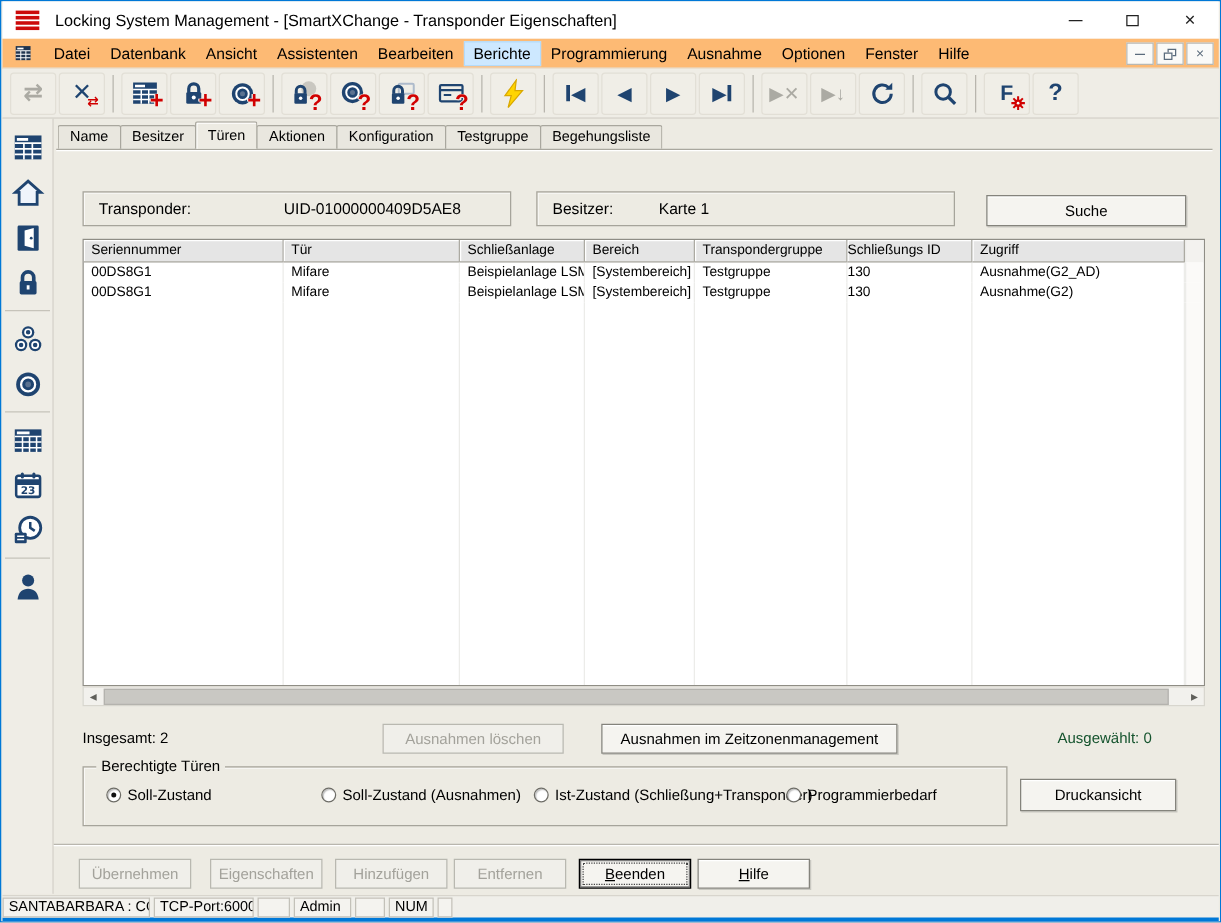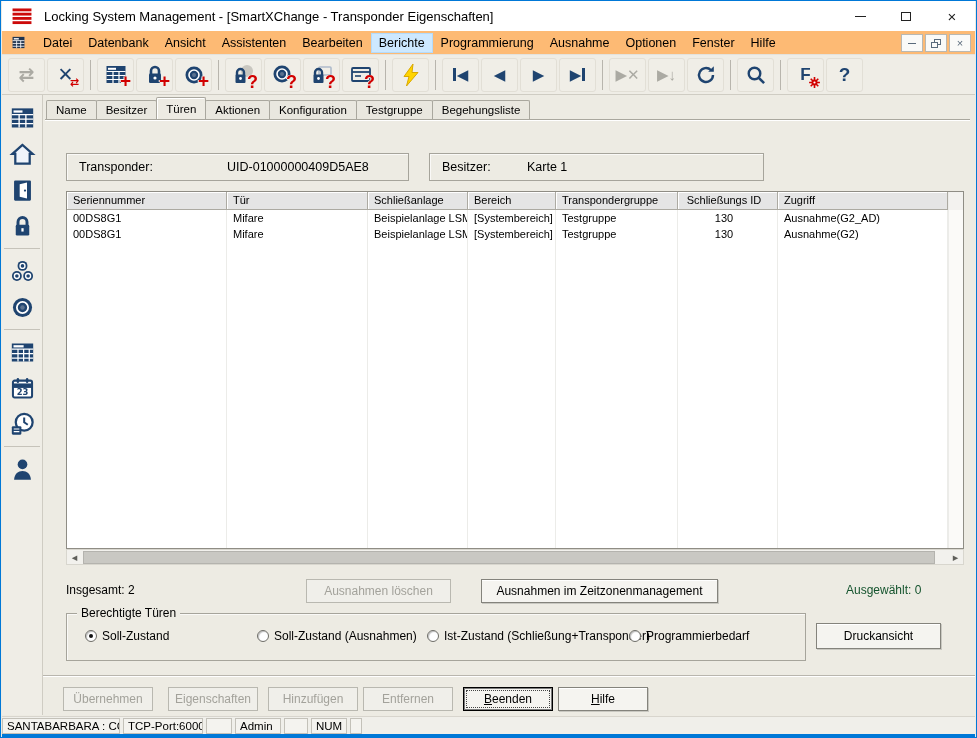--- a/index.html
+++ b/index.html
@@ -62,21 +62,21 @@
   .btn.disabled { color:#A3A29B; border-color:#B9B8B0; background:#F0EFEa; box-shadow:none; }
   .btn.focused { border:1px solid #000; outline:1px dotted #444; outline-offset:-4px; box-shadow:inset 0 0 0 1px #7c7c7c; }
   .u { text-decoration:underline; }
 
   
   .tbl { position:absolute; left:23px; top:96px; width:898px; height:358px; background:#FFFFFF; border:1px solid #8F8D85; display:flex; flex-direction:column; overflow:hidden; }
   .thead { display:flex; height:18px; flex:0 0 auto; }
   .th { background:#e5e5e5; border-right:1px solid #ACAAA2; border-bottom:1px solid #ACAAA2; box-shadow:inset 1px 1px 0 #fff; font-size:11px; line-height:17px; padding-left:6px; white-space:nowrap; overflow:hidden; }
   .tr { display:flex; height:16px; flex:0 0 auto; }
   .td { font-size:11px; line-height:16px; padding-left:6px; border-right:1px solid #ECECE9; white-space:nowrap; overflow:hidden; color:#000; }
-  .num { text-align:center; padding-right:7px; padding-left:0; }
+  .num { text-align:left; padding-right:7px; padding-left:0; }
   .tfill { flex:1; display:flex; }
   .fc { border-right:1px solid #ECECE9; height:100%; }
   .cw0{width:160px} .cw1{width:141px} .cw2{width:100px} .cw3{width:88px} .cw4{width:122px} .cw5{width:100px} .cw6{width:163px}
   .rstrip { width:15px; background:#FBFAF8; border-left:1px solid #ECECE9; }
   .thead .rstrip { background:#F3F2EF; }
 
   .hscroll { position:absolute; left:23px; top:454px; width:898px; height:16px; background:#F2F1ED; border:1px solid #D8D6CE; display:flex; align-items:center; }
   .hs-arrow { width:15px; height:14px; display:flex; align-items:center; justify-content:center; color:#5f5f5a; font-size:11px; }
   .hs-thumb { position:absolute; left:16px; width:852px; top:1px; height:13px; background:#C9C8C3; border:1px solid #B4B3AE; }
 
@@ -386,20 +386,21 @@
     <div class="tabline"></div>
 
     <div class="fieldbox" style="left:23px;top:58px;width:343px;">
       <span class="lbl">Transponder:</span>
       <span class="val" style="left:160px">UID-01000000409D5AE8</span>
     </div>
     <div class="fieldbox" style="left:386px;top:58px;width:335px;">
       <span class="lbl">Besitzer:</span>
       <span class="val" style="left:97px">Karte 1</span>
     </div>
+    <button class="btn" style="position:absolute;left:746px;top:61px;width:160px;height:25px;">Suche</button>
 
     <div class="tbl">
       <div class="thead">
         <div class="th cw0">Seriennummer</div>
         <div class="th cw1">Tür</div>
         <div class="th cw2">Schließanlage</div>
         <div class="th cw3">Bereich</div>
         <div class="th cw4">Transpondergruppe</div>
         <div class="th cw5 num">Schließungs ID</div>
         <div class="th cw6" style="flex:1">Zugriff</div>

